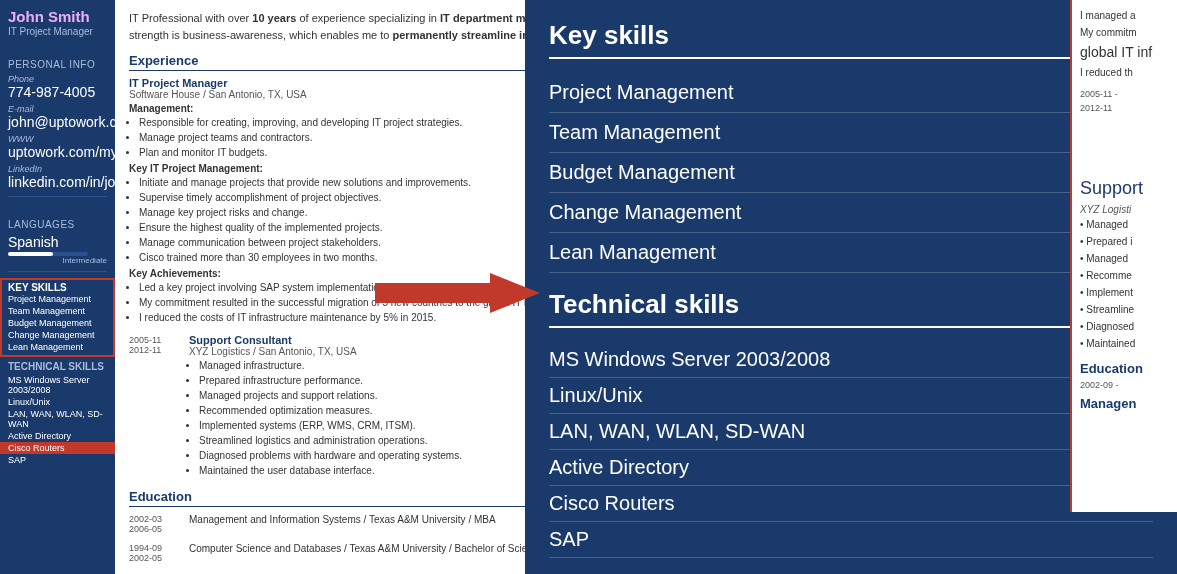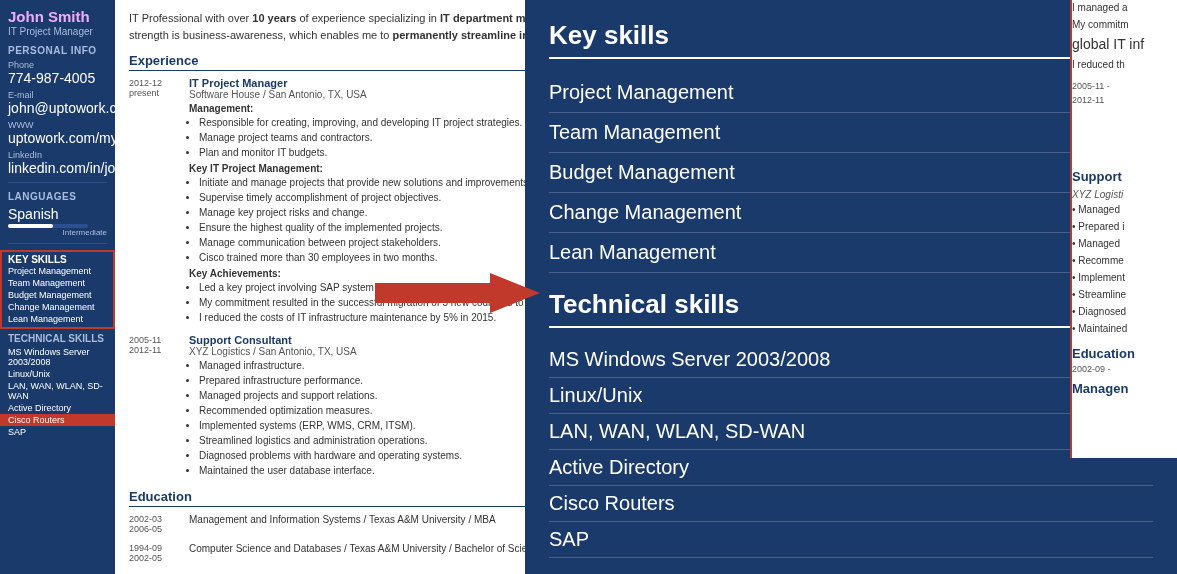--- a/index.html
+++ b/index.html
@@ -21,31 +21,32 @@
       color: #f0abfc;
       line-height: 1.2;
     }
     .sidebar-title {
       font-size: 10px;
       color: #aabcdd;
       margin-bottom: 8px;
     }
     .sidebar-section-label {
       font-size: 10px;
-      font-weight: bold;
+      font-weight: normal;
       color: #aabcdd;
       text-transform: uppercase;
-      margin-top: 8px;
+      margin-top: 22px;
       margin-bottom: 4px;
       letter-spacing: 0.5px;
     }
     .sidebar-info-key {
       font-size: 9px;
       color: #aabcdd;
       margin-top: 4px;
+      font-style: italic;
     }
     .sidebar-info-val {
       font-size: 14px;
       color: #fff;
     }
     .sidebar-divider {
       border: none;
       border-top: 1px solid #2a5090;
       margin: 6px 0;
     }
@@ -212,31 +213,31 @@
       color: #fff;
     }
 
     
     .right-panel {
       position: absolute;
       left: 1070px;
       top: 0;
       width: 107px;
       background: #fff;
-      height: 458px;
+      height: 512px;
       overflow: hidden;
       border-left: 2px solid #c0392b;
-      padding: 0;
+      padding: 8px;
       font-size: 11px;
       color: #333;
       line-height: 1.5;
     }
     .right-exp-subtitle {
-      font-size: 13px;
-      font-weight: bold;
+      font-size: 18px;
+      font-weight: normal;
       color: #1a3a6b;
       margin-top: 60px;
     }
     .right-exp-company {
       font-style: italic;
       color: #555;
       font-size: 10px;
     }
     .right-exp-line {
       font-size: 10px;
@@ -311,24 +312,20 @@
 </div>
 
 <div class="main-content">
   <p class="summary">
     IT Professional with over <b>10 years</b> of experience specializing in <b>IT department management</b> for international logistics companies. I can implement effective <b>IT strategies</b> at local and global levels. My greatest strength is business-awareness, which enables me to <b>permanently streamline infrastructure and applications.</b>
   </p>
 
   <div class="section-title">Experience</div>
 
   <div class="experience-item">
-    <div class="exp-date">
-      <span>2012-12</span><br>
-      <span>present</span>
-    </div>
     <div class="exp-body">
       <div class="exp-job-title">IT Project Manager</div>
       <div class="exp-company">Software House / San Antonio, TX, USA</div>
       <div class="exp-desc">
         <div class="exp-subtitle">Management:</div>
         <ul>
           <li>Responsible for creating, improving, and developing IT project strategies.</li>
           <li>Manage project teams and contractors.</li>
           <li>Plan and monitor IT budgets.</li>
         </ul>

